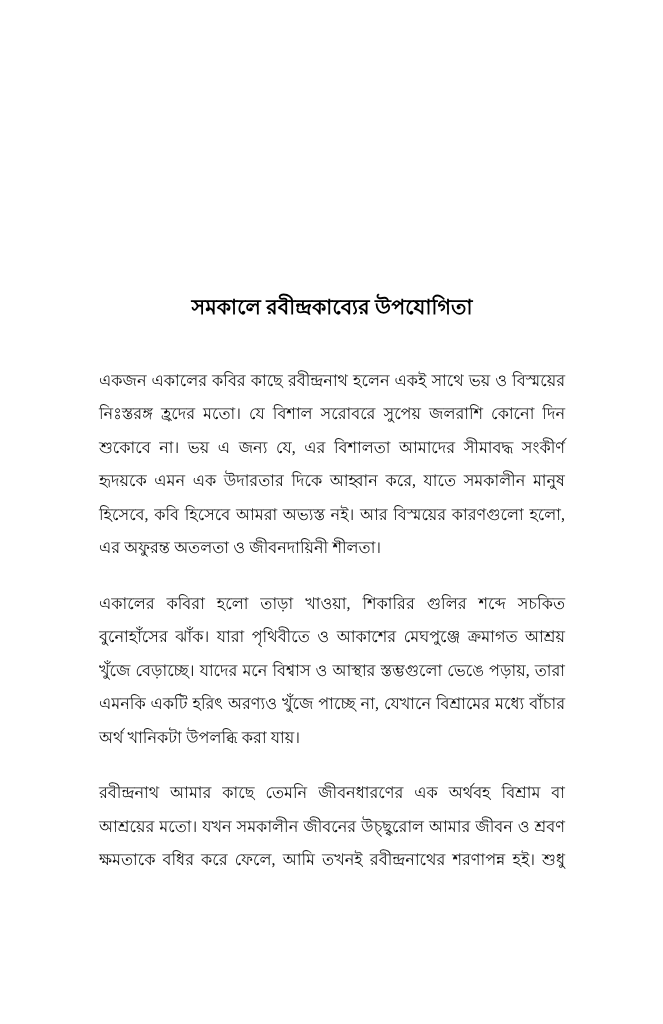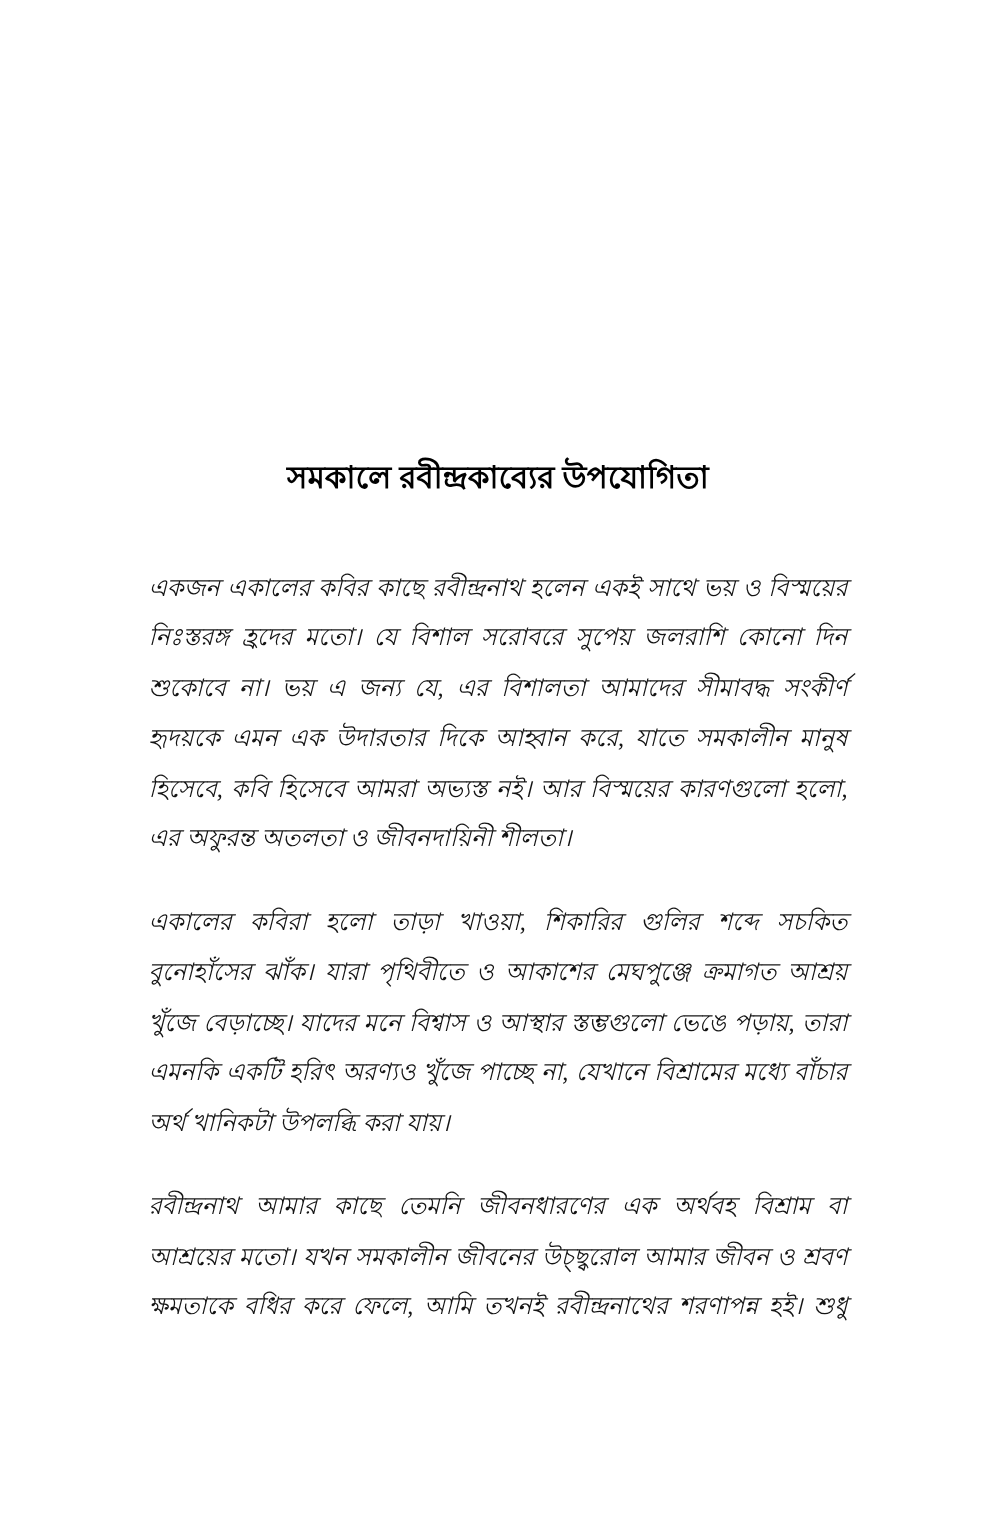--- a/index.html
+++ b/index.html
@@ -11,21 +11,21 @@
 
   body {
     font-family: "Liberation Serif", "DejaVu Serif", serif;
     color: #111111;
   }
 
   .page {
     position: relative;
     width: 663px;
     height: 871px;
-    margin: 16px auto;
+    margin: 4px auto;
     background: #ffffff;
     overflow: hidden;
     box-sizing: border-box;
   }
 
   
   .content {
     position: absolute;
     left: 99px;
     top: 290px;
@@ -47,21 +47,20 @@
   }
 
   .body-copy p {
     margin: 0 0 22px 0;
     font-size: 16.1px;
     line-height: 33.5px;
     text-align: justify;
     text-justify: inter-word;
     color: #131313;
     word-spacing: 0.2px;
-    font-style: italic;
   }
 
   .body-copy p:last-child {
     margin-bottom: 0;
   }
 
   
   .page-footer {
     position: absolute;
     left: 99px;

